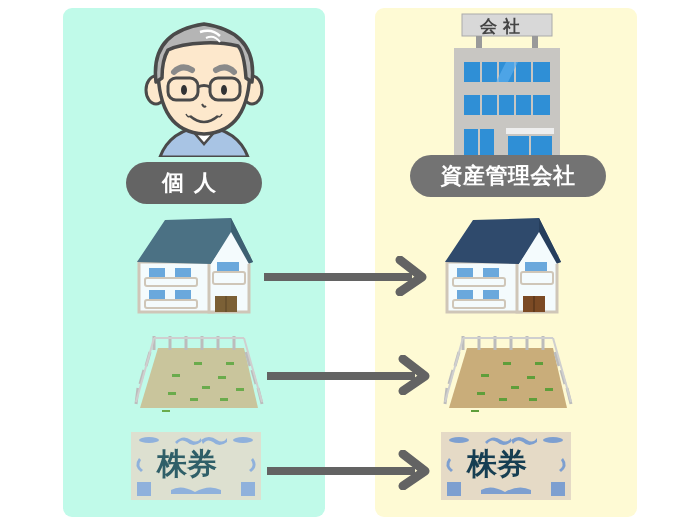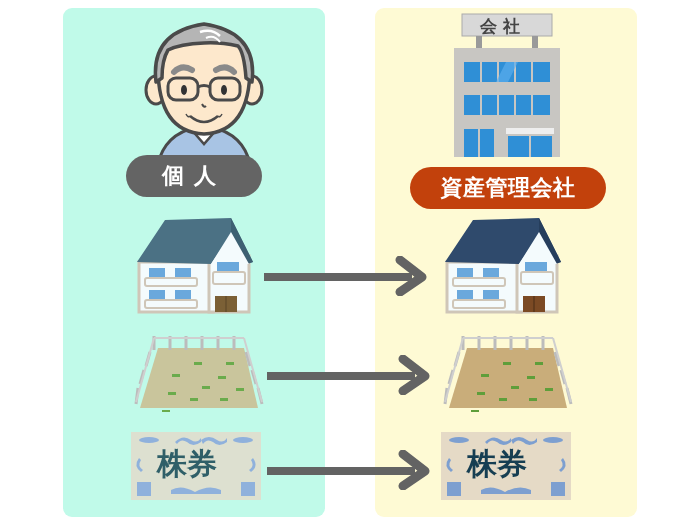--- a/index.html
+++ b/index.html
@@ -78,22 +78,22 @@
       <line x1="52" y1="83" x2="52" y2="103"></line>
       <line x1="69" y1="83" x2="69" y2="103"></line>
       <line x1="86" y1="83" x2="86" y2="103"></line>
     <line x1="33" y1="117" x2="33" y2="147"></line>
     <line x1="84" y1="124" x2="84" y2="148"></line>
   </g>
   <rect x="60" y="116" width="48" height="6" fill="#eeeeee"></rect>
   <path d="M60 50 L72 50 L62 70 L50 70 Z" fill="#5aacec" opacity="0.7"></path>
 </svg>
 
-<div class="label-pill pill-left" style="background:#646464;">個人</div>
-<div class="label-pill pill-right" style="background:#c2410c;margin-top:12px;">資産管理会社</div>
+<div class="label-pill pill-left" style="background:#646464;margin-top:7px;">個人</div>
+<div class="label-pill pill-right" style="background:#737373;">資産管理会社</div>
 
 <svg class="icon" style="left:135px;top:210px;" width="120" height="104" viewBox="0 0 120 104">
   <rect x="4" y="52" width="74" height="50" fill="#f4fbfd" stroke="#cfc6b8" stroke-width="3"></rect>
   <rect x="74" y="46" width="40" height="56" fill="#f4fbfd" stroke="#cfc6b8" stroke-width="3"></rect>
   <path d="M2 52 L30 10 L96 8 L118 52 L112 54 L96 24 L76 54 Z" fill="#4b7184"></path>
   <path d="M96 8 L118 52 L112 54 L96 22 Z" fill="#3d6072"></path>
   <path d="M96 22 L76 54 L114 54 Z" fill="#f4fbfd"></path>
   <g fill="#6aa8dc">
     <rect x="14" y="58" width="16" height="12"></rect>
       <rect x="40" y="58" width="16" height="12"></rect>

